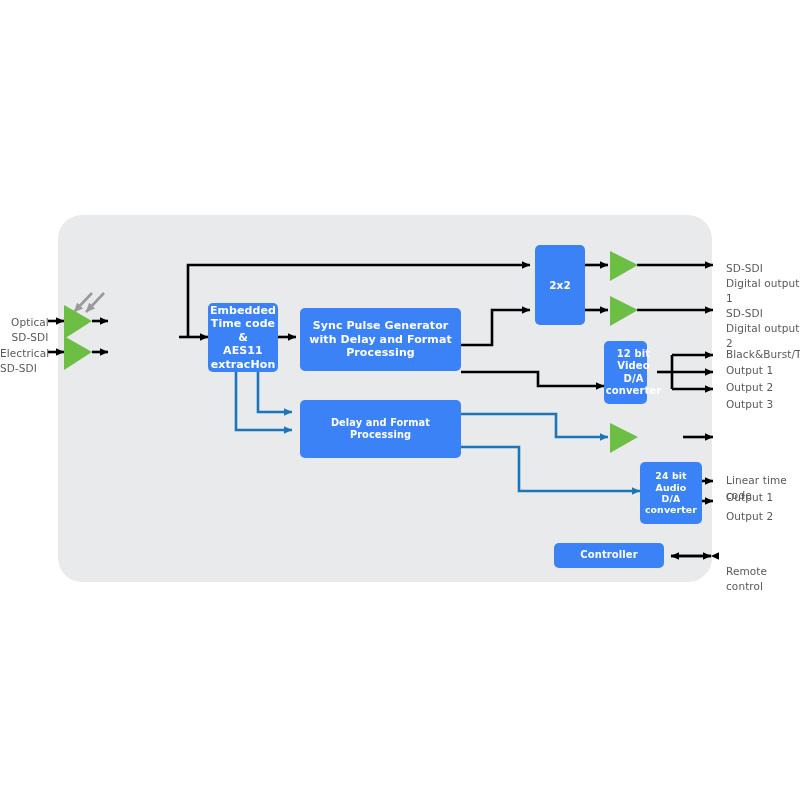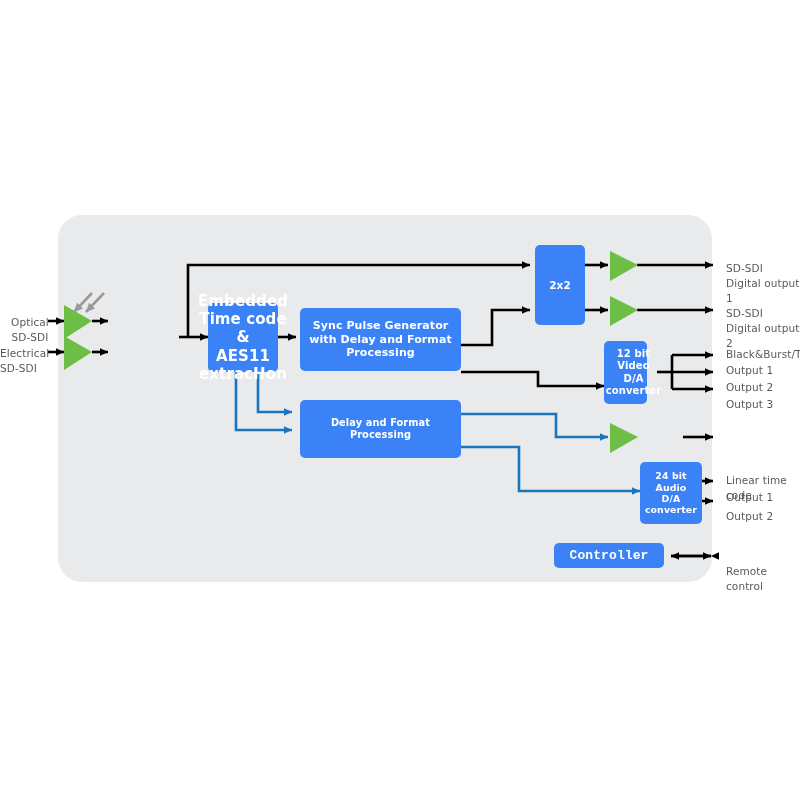--- a/index.html
+++ b/index.html
@@ -130,21 +130,21 @@
       <polygon points="610,423 638,437 610,453" fill="#6cbe45"></polygon>
     </g>
 
     <g stroke="#9a9a9a" stroke-width="2.6" fill="none">
       <path d="M92,293 L74,312" marker-end="url(#ahg)"></path>
       <path d="M104,293 L86,312" marker-end="url(#ahg)"></path>
     </g>
   </svg>
 
 
-  <div class="blk" style="left:208px;top:303px;width:70px;height:69px;font-size:15px;">
+  <div class="blk" style="left:208px;top:303px;width:70px;height:69px;font-size:11px;">
     <span>Embedded
 Time code &amp;
 AES11
 extracHon</span>
   </div>
 
   <div class="blk" style="left:300px;top:308px;width:161px;height:63px;font-size:11px;">
     <span>Sync Pulse Generator
 with Delay and Format
 Processing</span>
@@ -166,21 +166,21 @@
 converter</span>
   </div>
 
   <div class="blk" style="left:640px;top:462px;width:62px;height:62px;font-size:9.4px;">
     <span>24 bit
 Audio
 D/A
 converter</span>
   </div>
 
-  <div class="blk" style="left:554px;top:543px;width:110px;height:25px;font-size:13px;font-family:Liberation Mono, monospace;">
+  <div class="blk" style="left:554px;top:543px;width:110px;height:25px;font-size:10px;">
     <span>Controller</span>
   </div>
 
   <div class="lbl left" style="left:4px;top:300px;width:52px;text-align:center;">
     <span>Optical
 SD-SDI</span>
   </div>
   <div class="lbl left" style="left:0px;top:331px;width:58px;text-align:left;">
     <span>Electrical
 SD-SDI</span>

